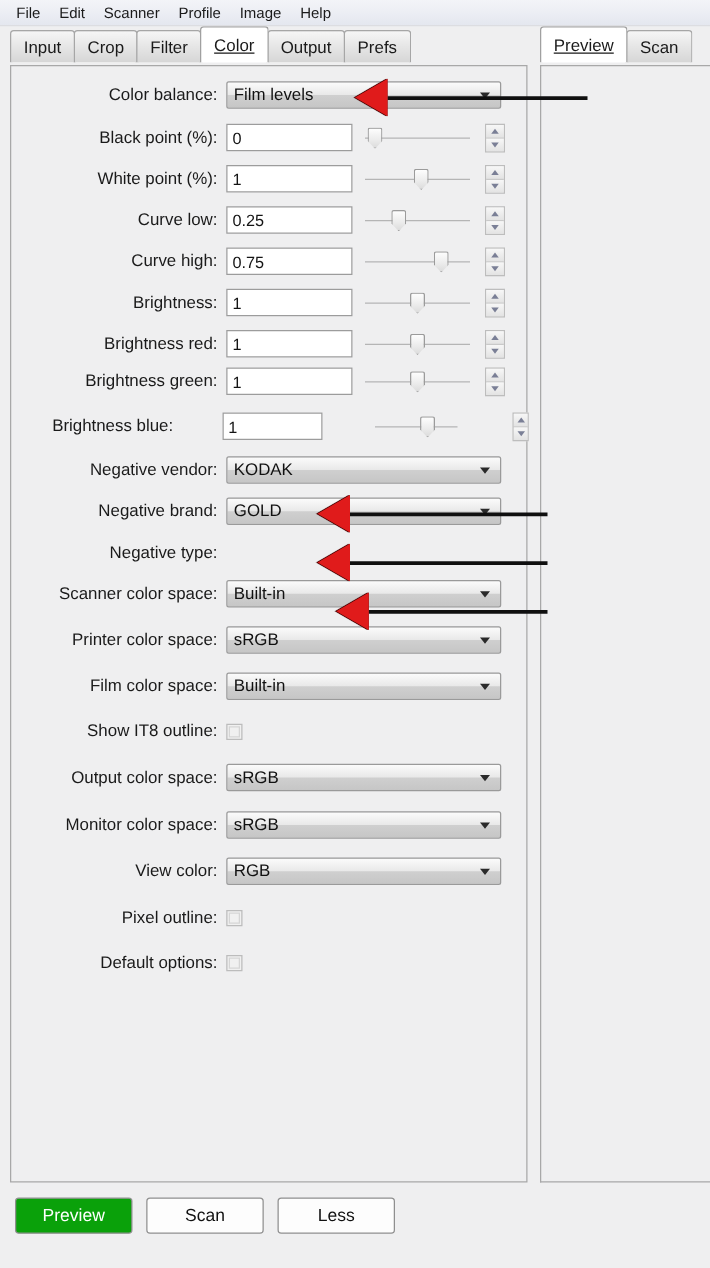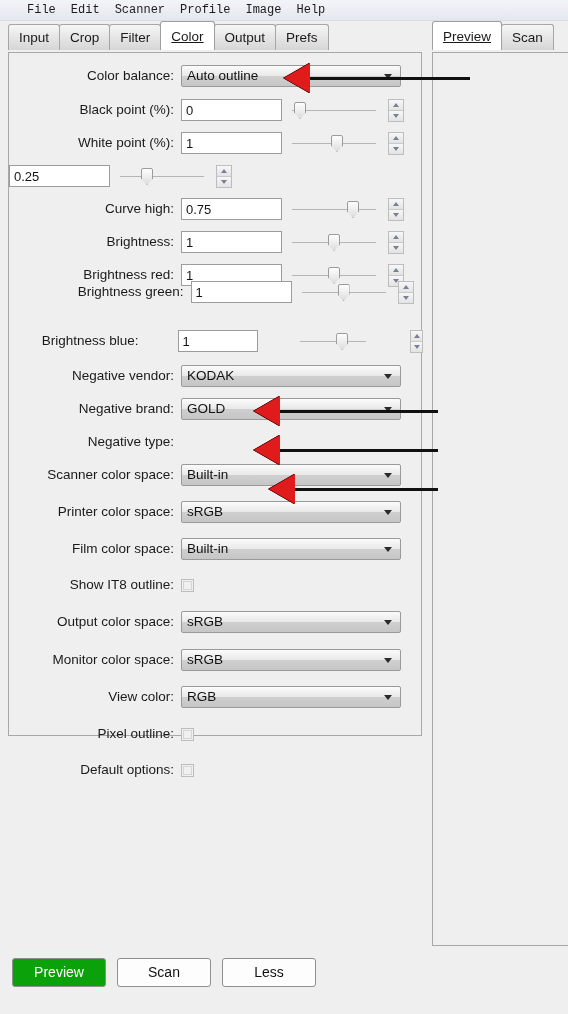--- a/index.html
+++ b/index.html
@@ -11,22 +11,21 @@
     overflow: hidden;
   }
 
   
   #menubar {
     height: 21px;
     background: linear-gradient(to bottom, #f3f4f8 0%, #eceef4 50%, #e4e7ef 100%);
     border-bottom: 1px solid #dcdde1;
     display: flex;
     align-items: center;
-    padding-left: 20px;
-    font-family: Liberation Mono, monospace;
+    padding-left: 6px;
   }
   .menu-item {
     font-size: 12px;
     color: #1b1b1b;
     padding: 2px 8px 2px 7px;
     white-space: nowrap;
     line-height: 13px;
   }
 
   
@@ -52,21 +51,21 @@
     padding-bottom: 5px;
     margin-top: -3px;
     z-index: 5;
     text-decoration: underline;
   }
 
   
   #leftpanel {
     position: absolute;
     left: 8px; top: 52px;
-    width: 414px; height: 684px;
+    width: 414px; height: 894px;
     background: #efeff0;
     border: 1px solid #a8a8a8;
   }
   #rightpanel {
     position: absolute;
     left: 432px; top: 52px;
     width: 136px; height: 894px;
     background: #efeff0;
     border: 1px solid #a8a8a8;
     border-right: none;
@@ -260,21 +259,21 @@
     <div class="tab active">Preview</div>
     <div class="tab">Scan</div>
   </div>
 </div>
 
 <div id="leftpanel">
 
   <div class="row" style="top:10px;">
     <div class="lbl">Color balance:</div>
     <div class="combo wide">
-      <span>Auto outline</span>
+      <span>Film levels</span>
       <span class="caret"></span>
     </div>
   </div>
 
   <div class="row" style="top:44px;">
     <div class="lbl">Black point (%):</div>
     <div class="txt">0</div>
     <div class="slider">
       <div class="track"></div>
       <div class="knob" style="left:8px;"></div>
@@ -300,20 +299,21 @@
       <div>
           <i class="tri-up"></i>
         </div>
       <div>
           <i class="tri-dn"></i>
         </div>
     </div>
   </div>
 
   <div class="row" style="top:110px;">
+    <div class="lbl">Curve low:</div>
     <div class="txt">0.25</div>
     <div class="slider">
       <div class="track"></div>
       <div class="knob" style="left:27px;"></div>
     </div>
     <div class="spin">
       <div>
           <i class="tri-up"></i>
         </div>
       <div>
@@ -366,21 +366,21 @@
     <div class="spin">
       <div>
           <i class="tri-up"></i>
         </div>
       <div>
           <i class="tri-dn"></i>
         </div>
     </div>
   </div>
 
-  <div class="row" style="top:226px;justify-content:center;">
+  <div class="row" style="top:239px;">
     <div class="lbl">Brightness green:</div>
     <div class="txt">1</div>
     <div class="slider">
       <div class="track"></div>
       <div class="knob" style="left:42px;"></div>
     </div>
     <div class="spin">
       <div>
           <i class="tri-up"></i>
         </div>

